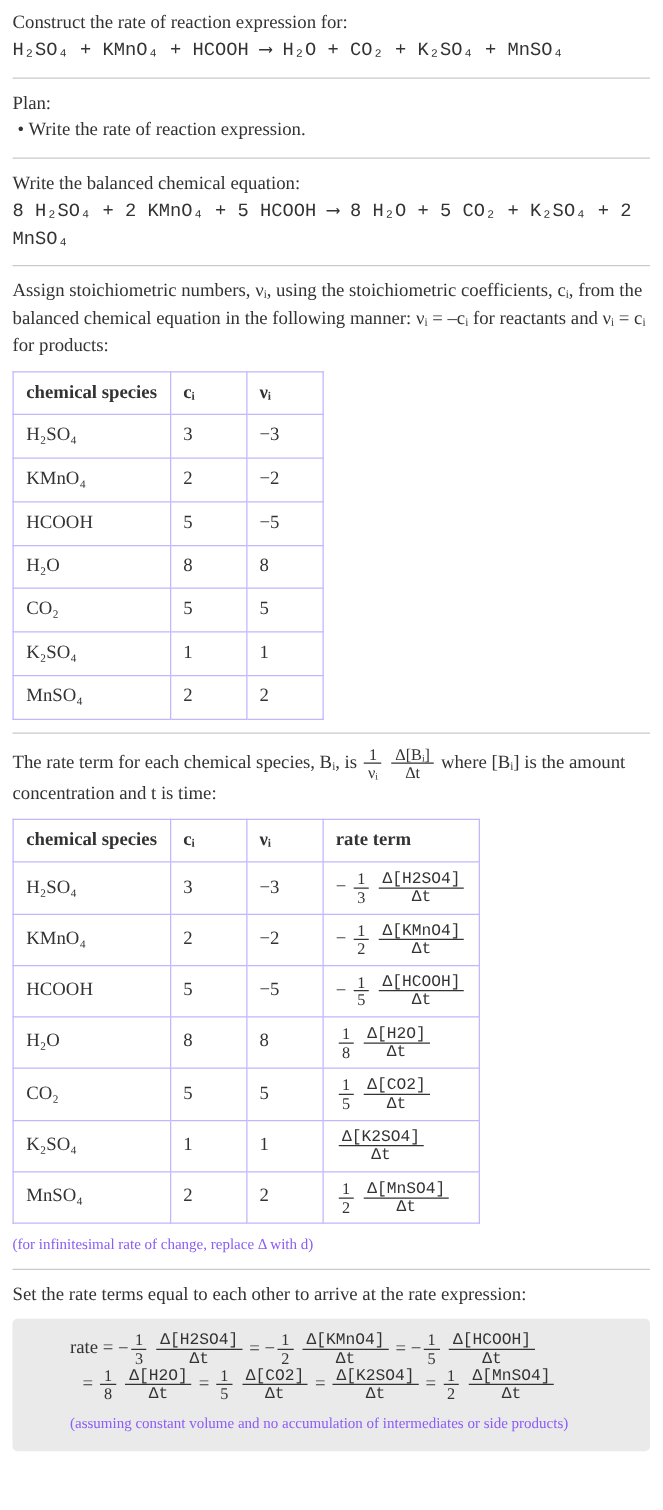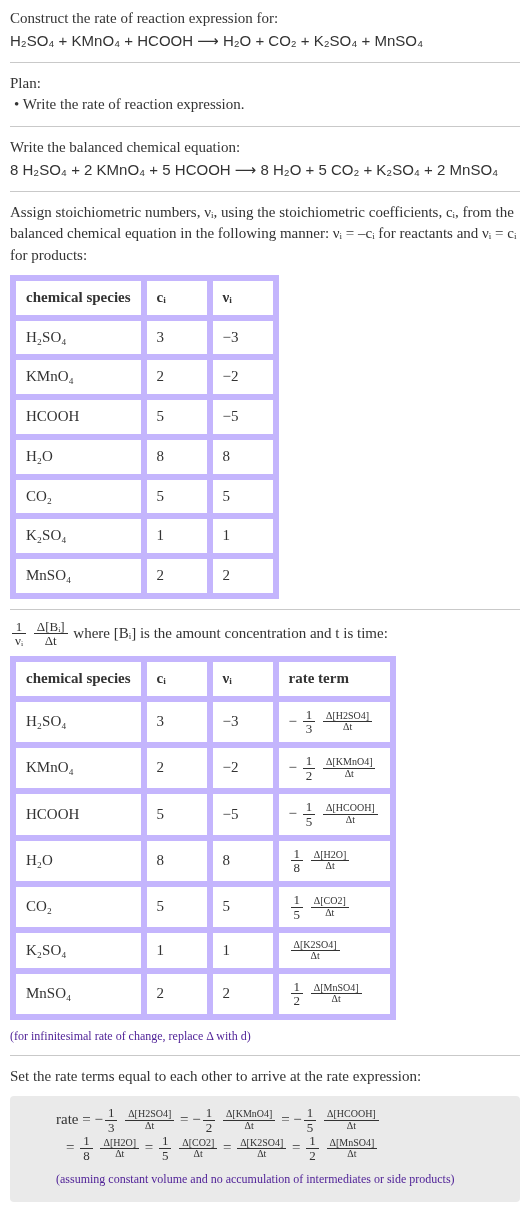--- a/index.html
+++ b/index.html
@@ -7,44 +7,44 @@
     font-family: Georgia, 'Times New Roman', serif;
     font-size: 15px;
     color: #333;
     background: #fff;
     width: 530px;
     padding: 8px 10px;
     box-sizing: border-box;
     line-height: 1.45;
   }
   .equation {
-    font-family: Liberation Sans, sans-serif;
+    font-family: Liberation Mono, monospace;
   }
   hr {
     border: none;
     border-top: 1px solid #c9c9c9;
     margin: 10px 0;
   }
   table.data {
     border-collapse: collapse;
     margin: 8px 0;
     font-size: 15px;
   }
   table.data th, table.data td {
-    border: 6px solid #c4b5fd;
+    border: 1px solid #c4b5fd;
     padding: 6px 10px;
     text-align: left;
     min-width:40px;
   }
   table.data td.center, table.data th.center {
     text-align: left;
   }
   .note {
     font-size: 12px;
-    color: #4c1d95;
+    color: #8b5cf6;
     margin-top:4px;
   }
   .answer-box {
     background: #eaeaea;
     border-radius: 4px;
     padding: 10px 14px 14px 14px;
     margin-top: 8px;
   }
   .answer-box .label {
     color: #555;
@@ -63,21 +63,22 @@
   .frac .num {
     display: block;
     border-bottom: 1px solid #333;
     padding: 0 3px;
   }
   .frac .den {
     display: block;
     padding: 0 3px;
   }
   .delta {
-    font-size:10px;
+    font-size:13px;
+    font-family:Liberation Mono, monospace;
   }
   .bullet {
     margin-left: 4px;
   }
 </style>
 </head>
 <body>
 
 <div>Construct the rate of reaction expression for:</div>
 <div class="equation">H₂SO₄ + KMnO₄ + HCOOH ⟶ H₂O + CO₂ + K₂SO₄ + MnSO₄</div>
@@ -141,20 +142,21 @@
         <td>MnSO₄</td>
         <td class="center">2</td>
         <td class="center">2</td>
       </tr>
     </tbody>
 </table>
 
 <hr>
 
 <div>
+  <span>The rate term for each chemical species, Bᵢ, is </span>
   <span class="frac">
     <span class="num">1</span>
     <span class="den">νᵢ</span>
   </span>
   <span class="frac">
     <span class="num">Δ[Bᵢ]</span>
     <span class="den">Δt</span>
   </span>
   <span> where [Bᵢ] is the amount concentration and t is time:</span>
 </div>

